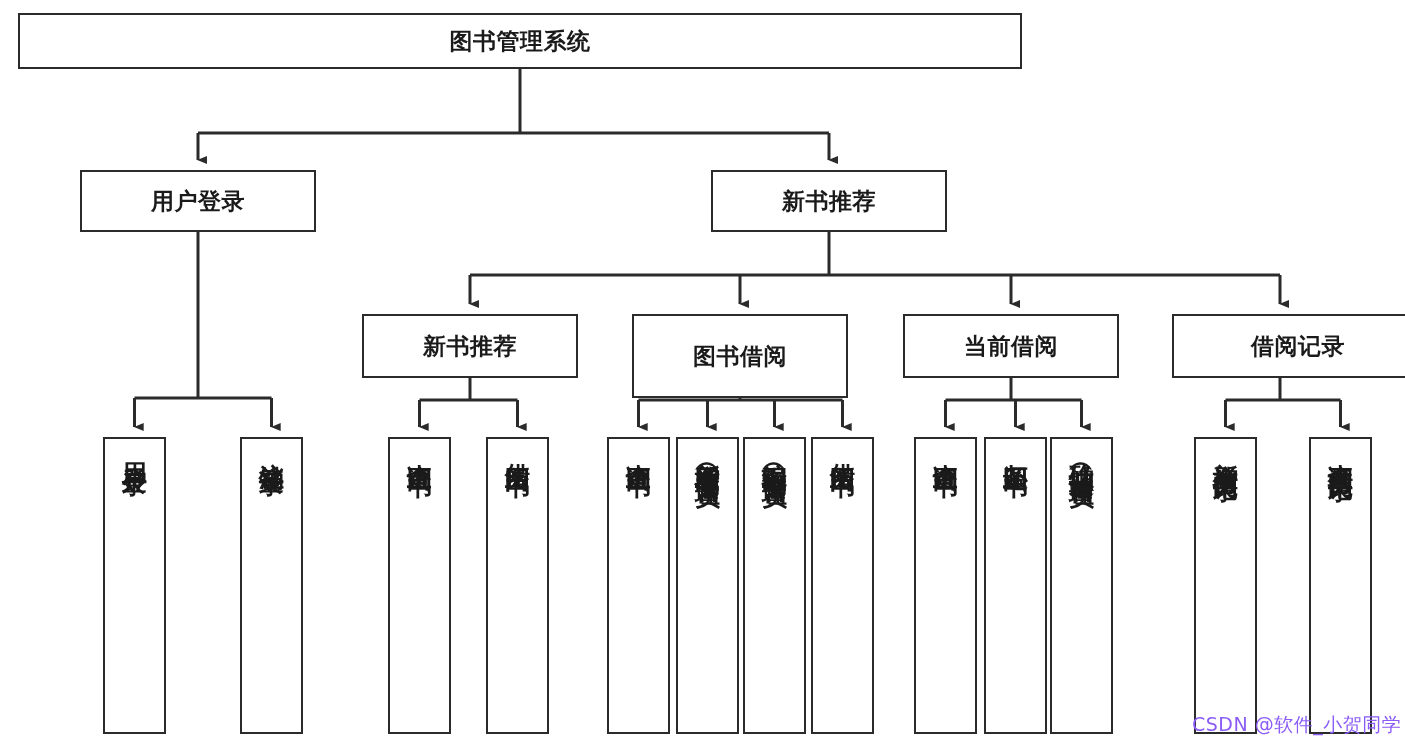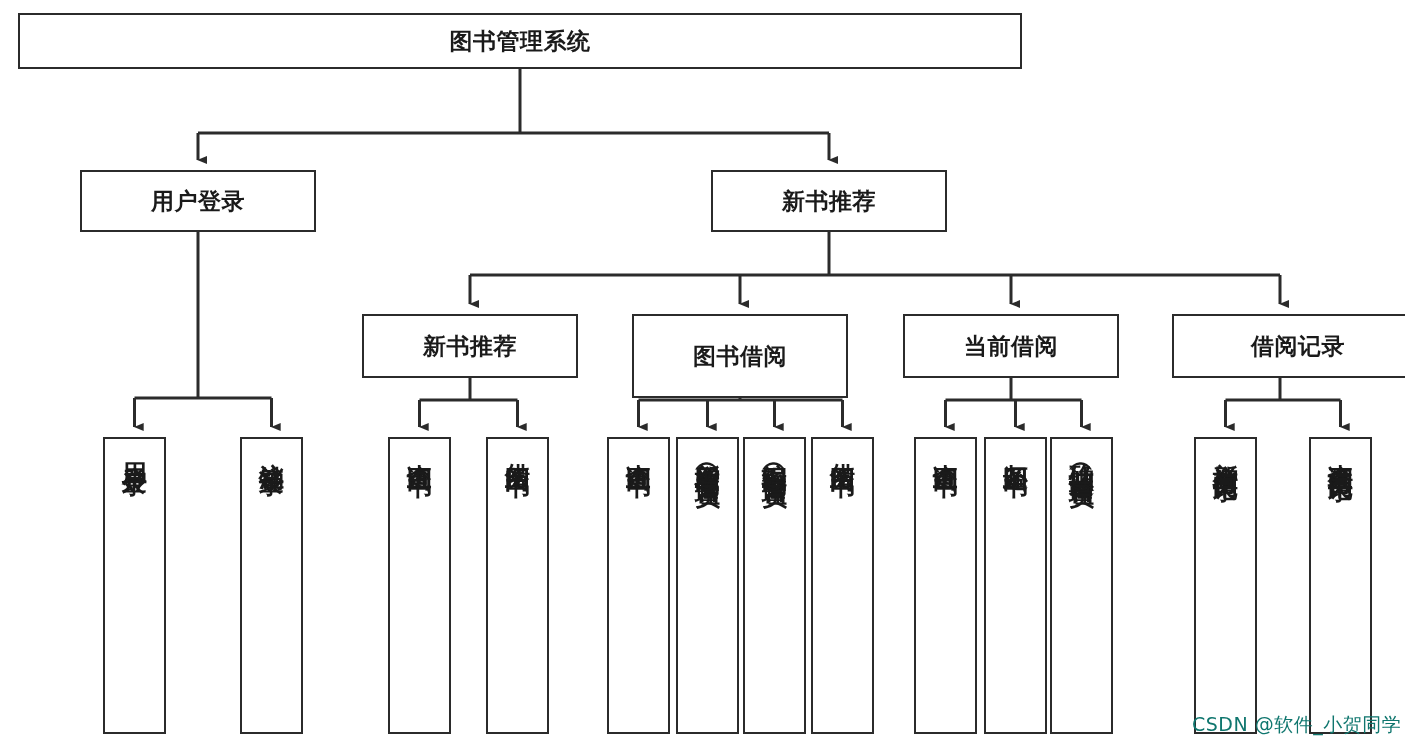--- a/index.html
+++ b/index.html
@@ -60,21 +60,21 @@
     letter-spacing: 3px;
     display: block;
     margin: 0 auto;
     padding-top: 4px;
   }
   .watermark {
     position: absolute;
     left: 1192px;
     top: 712px;
     font-size: 19px;
-    color: #0f766e;
+    color: #8b5cf6;
     letter-spacing: 0.5px;
     white-space: nowrap;
     font-family: "DejaVu Sans", "Liberation Sans", sans-serif;
   }
 </style>
 </head>
 <body>
 
 <div id="diagram-root">
   <svg class="edges" viewBox="0 0 1405 747">

